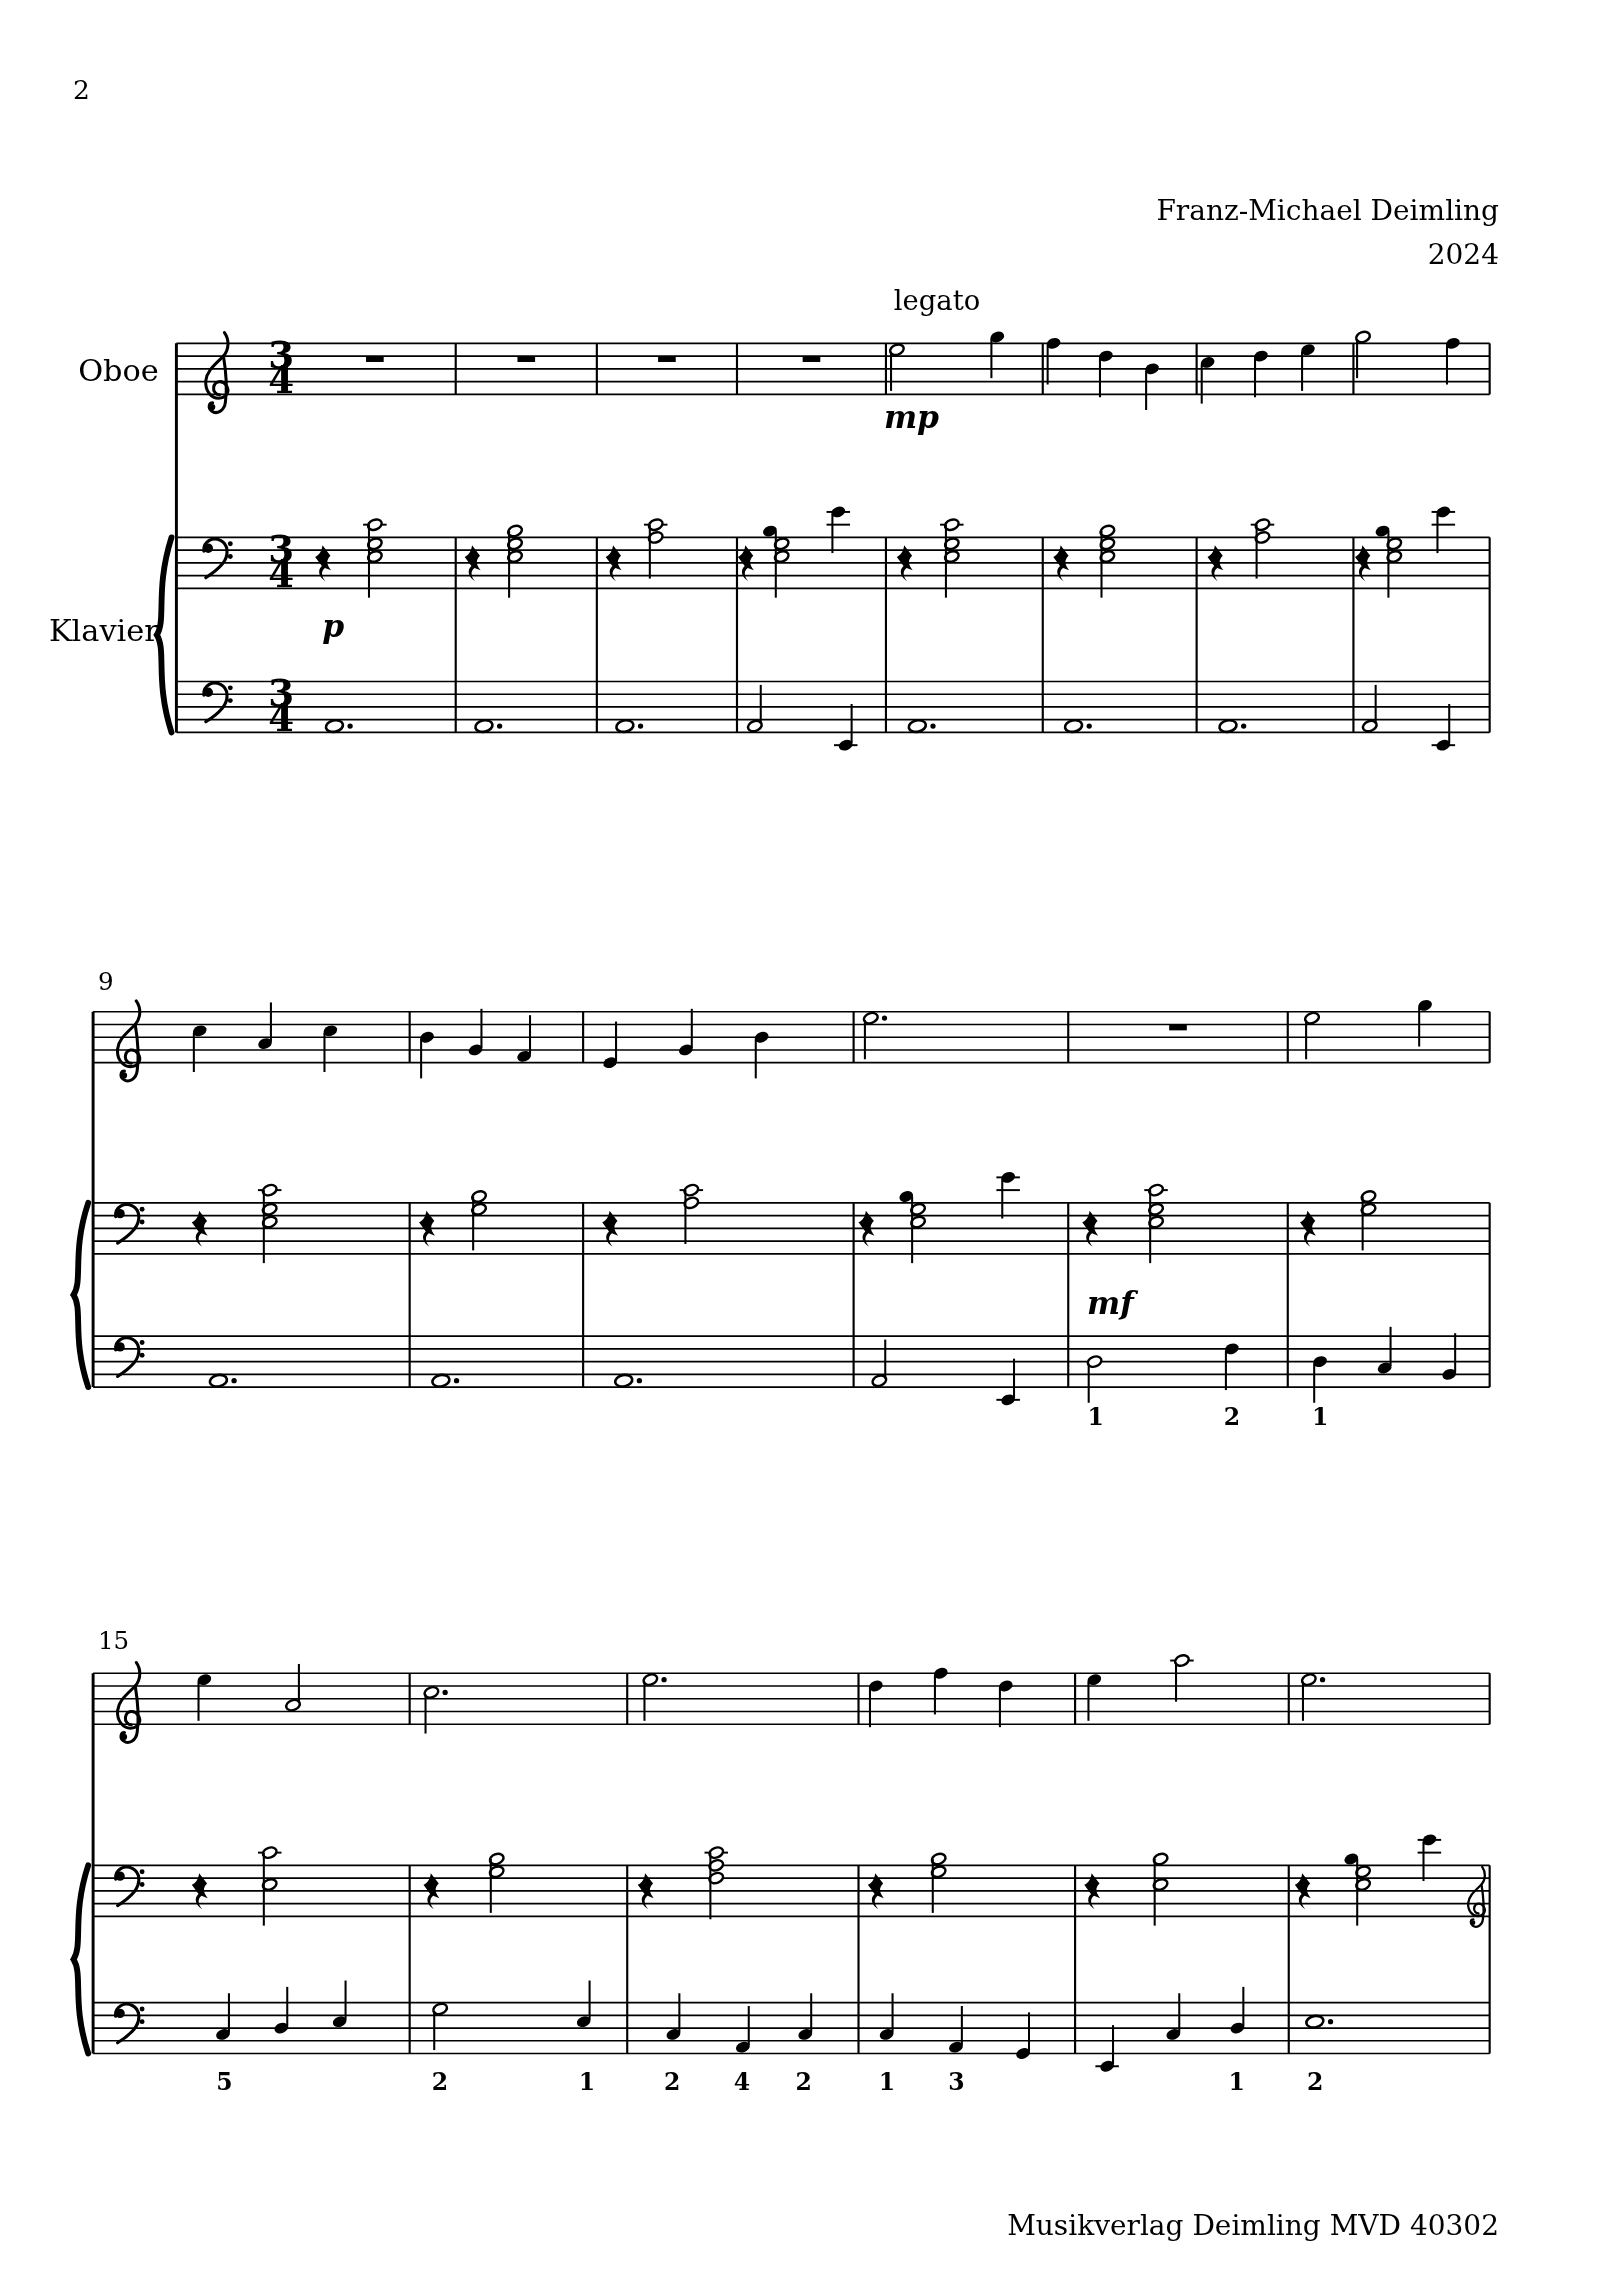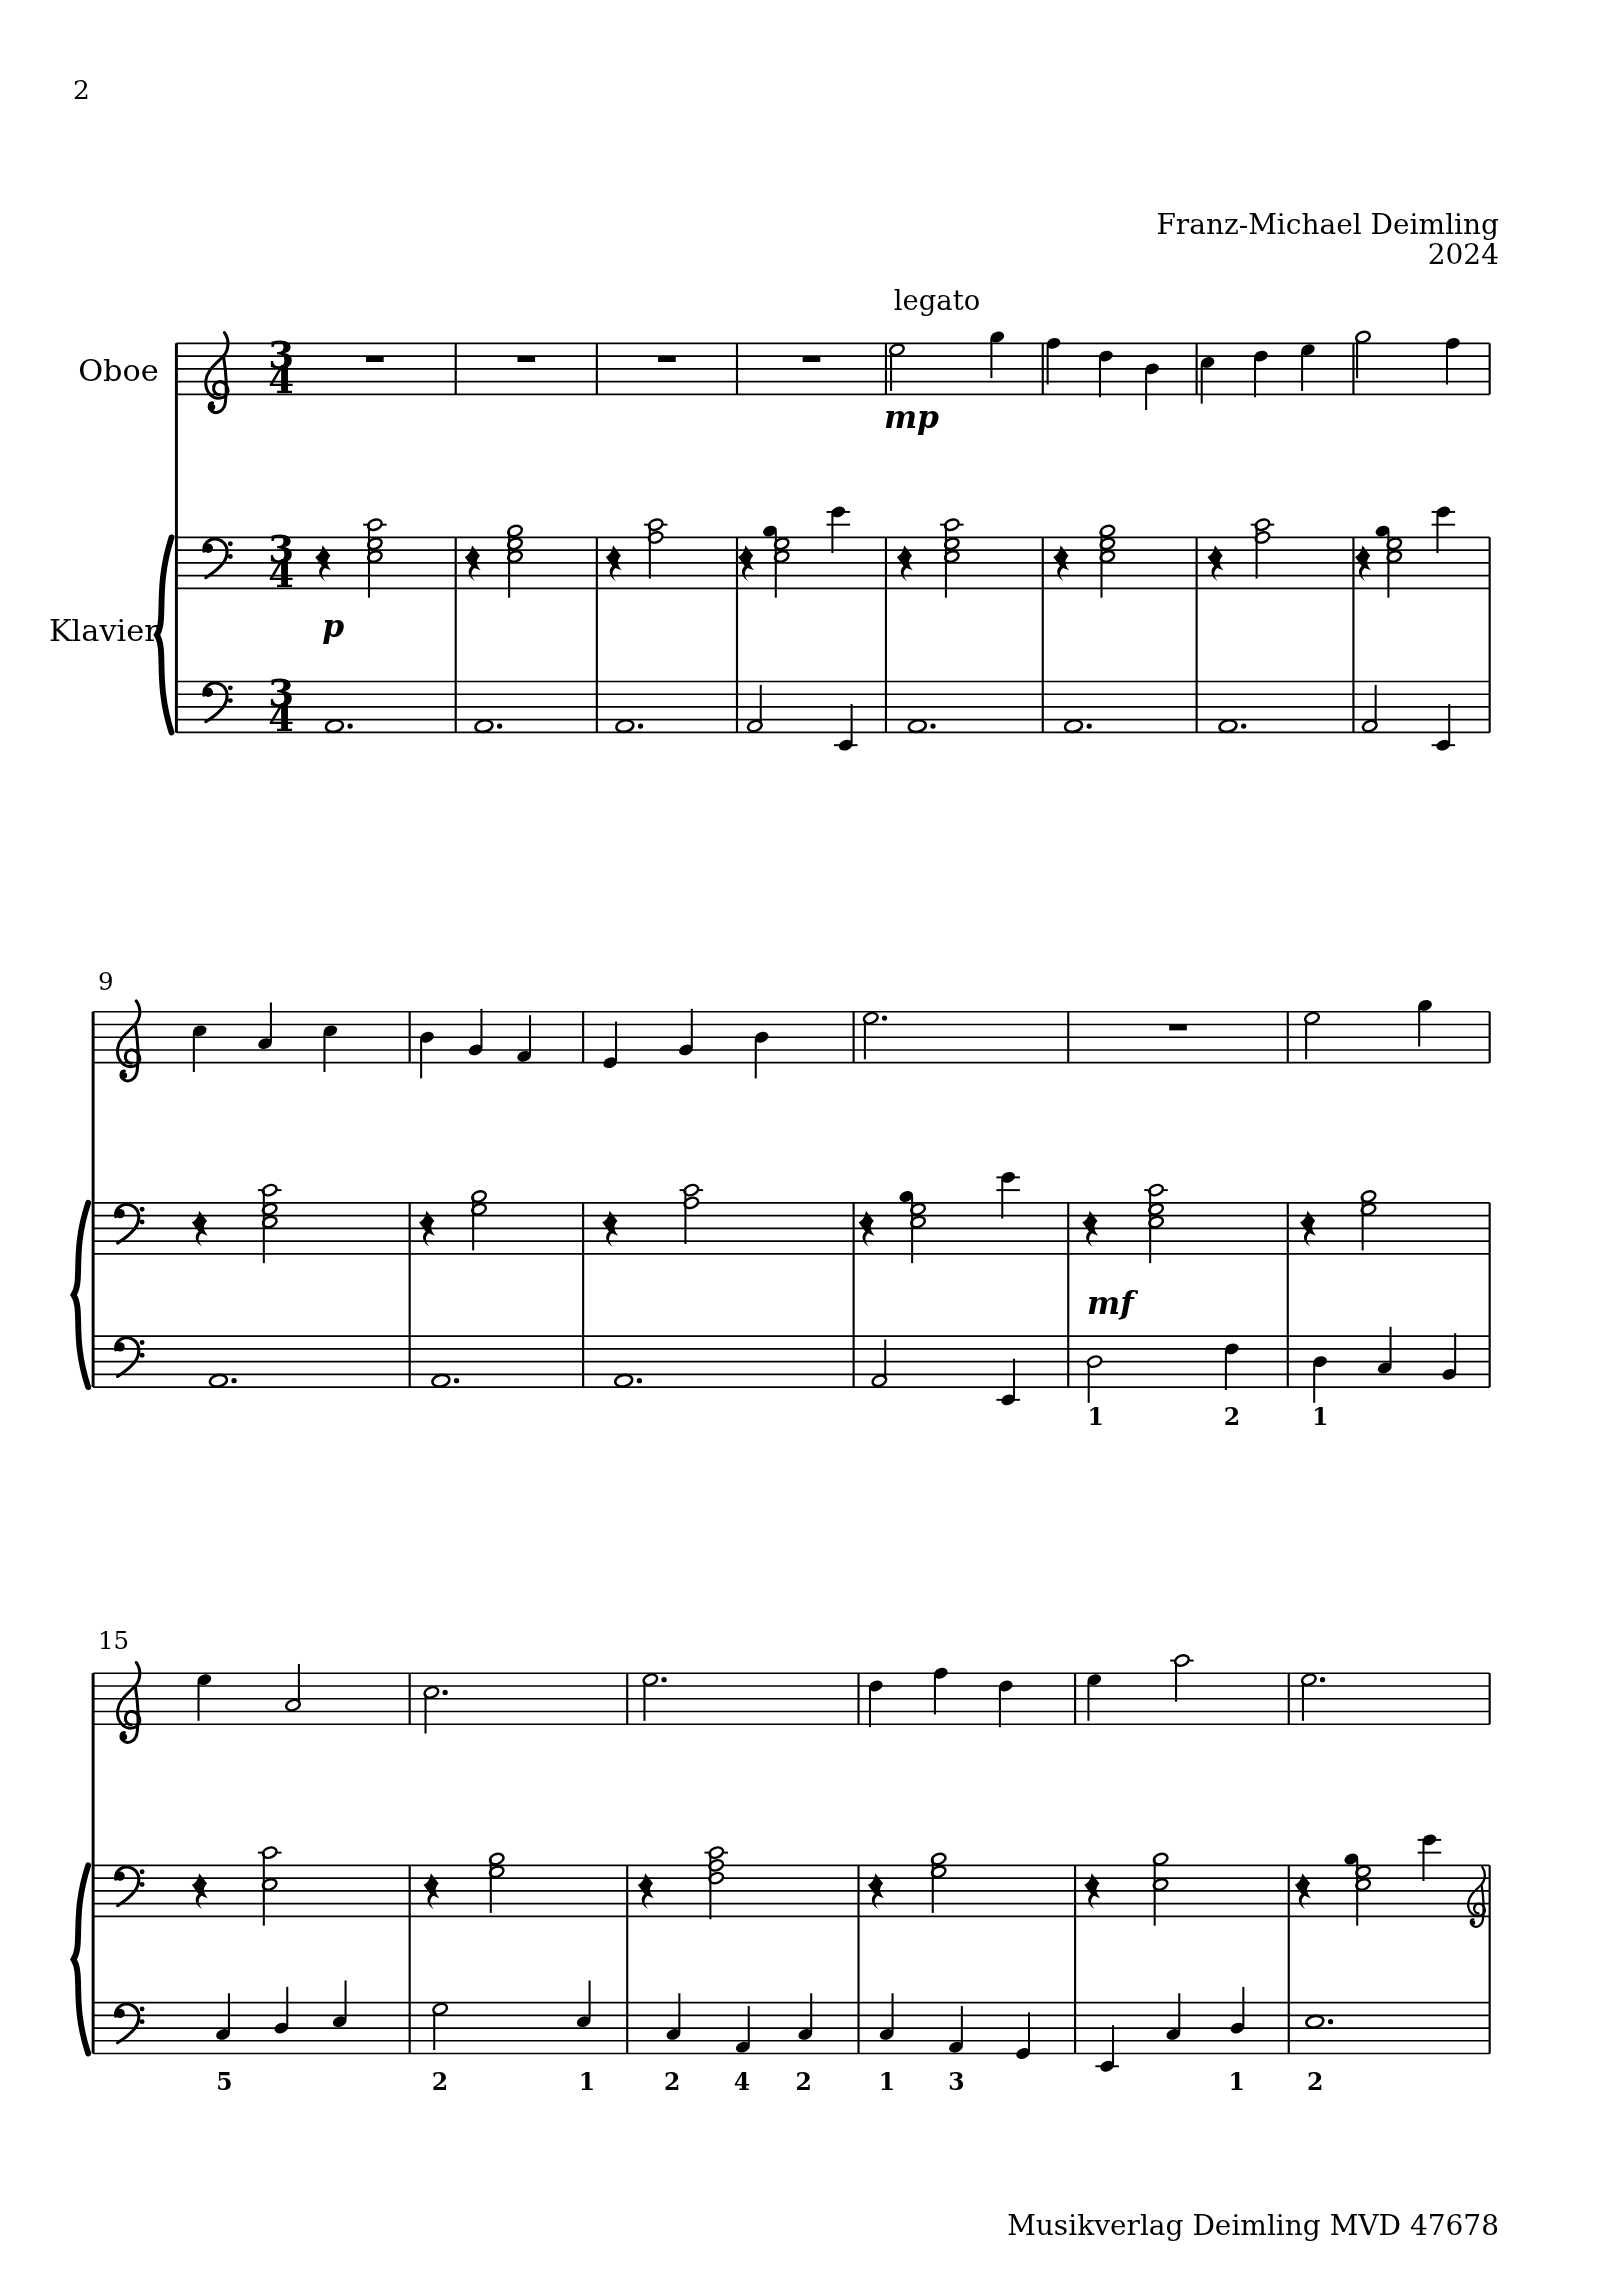--- a/index.html
+++ b/index.html
@@ -1,20 +1,20 @@
 <!DOCTYPE html>
 <html><head>
 <meta charset="utf-8">
 <style>
   html,body{margin:0;padding:0;background:#888;}
   .page{position:relative;width:1620px;height:2293px;background:#ffffff;margin:0 auto;
         font-family:"DejaVu Serif","Liberation Serif",serif;color:#000;overflow:hidden;}
   .page-num{position:absolute;left:73px;top:74px;font-size:26.5px;}
   .title{position:absolute;left:0;right:0;top:59px;text-align:center;font-size:46px;}
-  .composer{position:absolute;right:121px;top:208px;font-size:28px;text-align:right;}
+  .composer{position:absolute;right:121px;top:194px;font-size:28px;text-align:right;}
   .year{position:absolute;right:121px;top:238px;font-size:28px;}
   .footer{position:absolute;right:121px;top:2209px;font-size:28px;text-align:right;}
   #score{position:absolute;left:0;top:0;}
   text{font-family:"DejaVu Serif","Liberation Serif",serif;}
   .ts{font-size:38px;font-weight:bold;}
   .dyn{font-size:32px;font-weight:bold;font-style:italic;}
   .plain{font-size:28px;}
   .finger{font-size:24px;font-weight:bold;}
   .mnum{font-size:25px;}
   .ilabel{font-size:31px;}
@@ -603,15 +603,15 @@
           <line x1="1203.28" y1="2073.5" x2="1203.28" y2="2033.5" stroke="#000" stroke-width="2.1"></line>
           <ellipse cx="0" cy="0" transform="translate(1262.68 2069) rotate(-21)" rx="7.2" ry="5.2" fill="#000"></ellipse>
           <line x1="1268.68" y1="2067" x2="1268.68" y2="2027" stroke="#000" stroke-width="2.1"></line>
         </g>
         <g>
           <ellipse cx="0" cy="0" transform="translate(1341.65 2062.5) rotate(-12)" rx="8.8" ry="5.8" fill="#fff" stroke="#000" stroke-width="2.7"></ellipse>
           <circle cx="1357.65" cy="2062.5" r="2.7" fill="#000"></circle>
         </g>
       </g>
     </svg>
-  <div class="footer">Musikverlag Deimling MVD 47678</div>
+  <div class="footer">Musikverlag Deimling MVD 40302</div>
 </div>
 
 
 </body></html>

